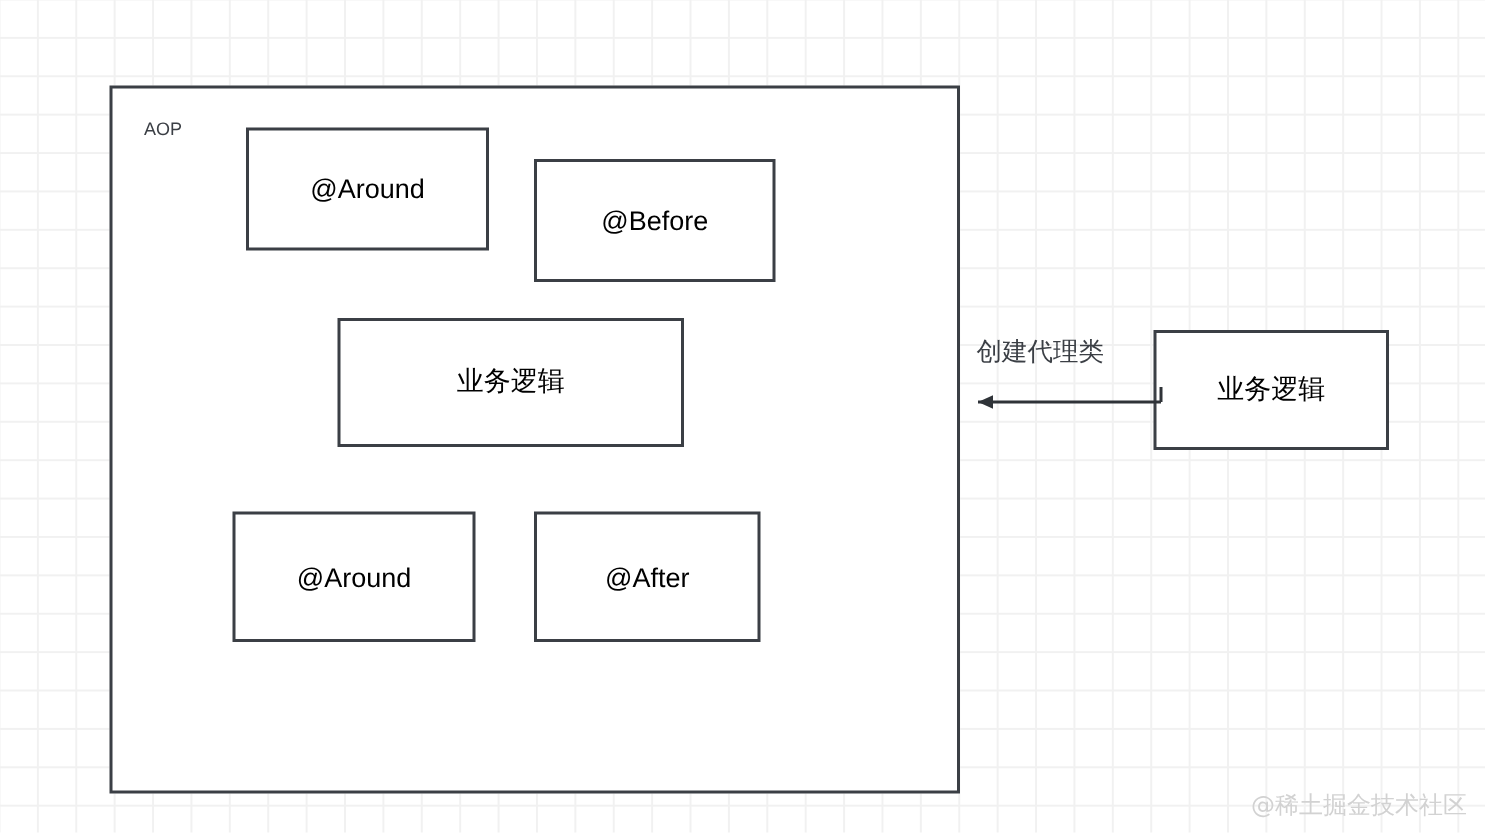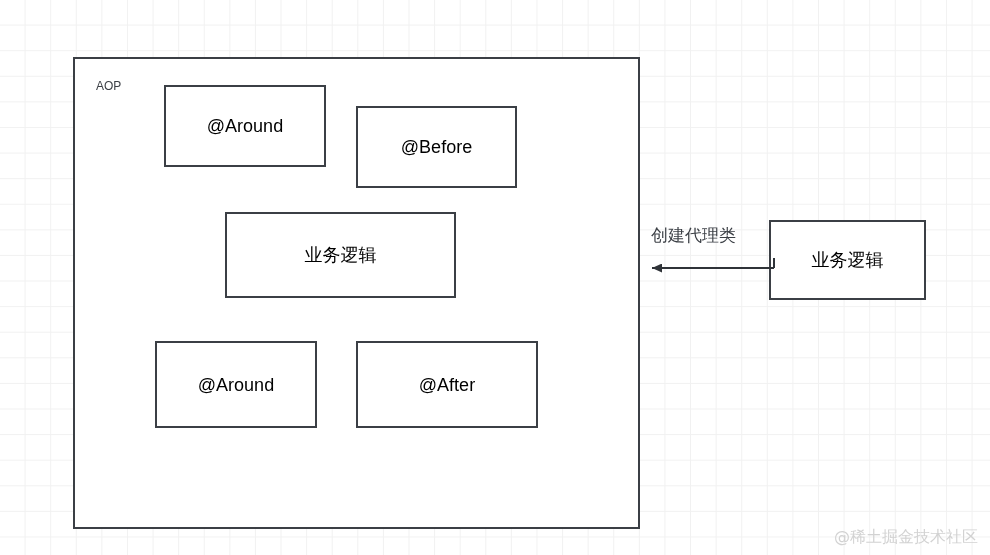--- a/index.html
+++ b/index.html
@@ -79,21 +79,21 @@
   }
   #box-around-bottom {
     left: 155px;
     top: 341px;
     width: 162px;
     height: 87px;
   }
   #box-after {
     left: 356px;
     top: 341px;
-    width: 182px;
+    width: 151px;
     height: 87px;
   }
   #box-business-outer {
     left: 769px;
     top: 220px;
     width: 157px;
     height: 80px;
   }
   #arrow-layer {
     position: absolute;

